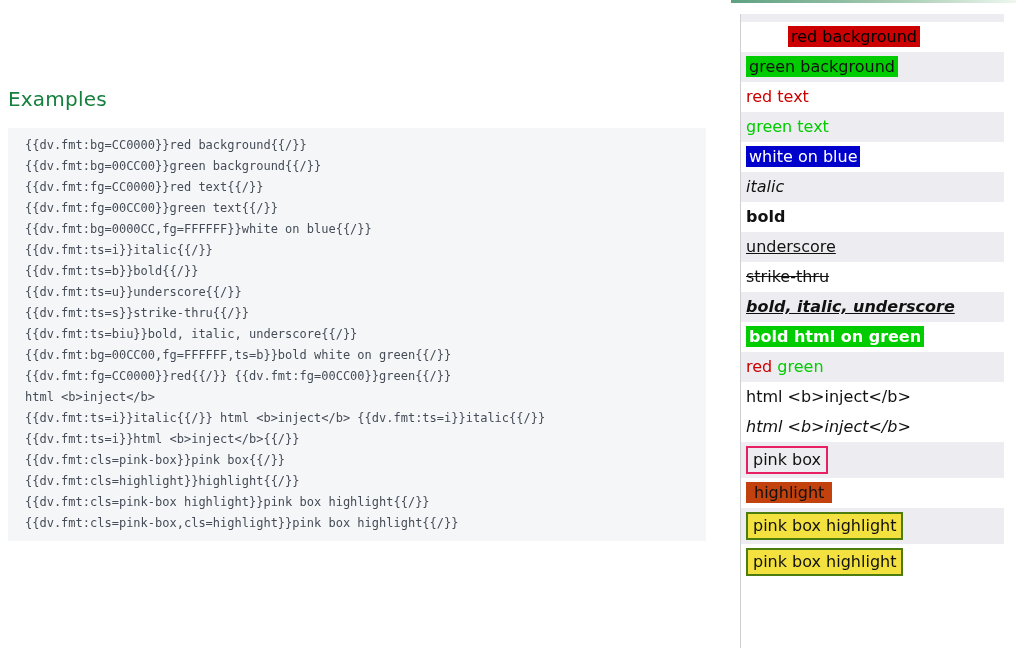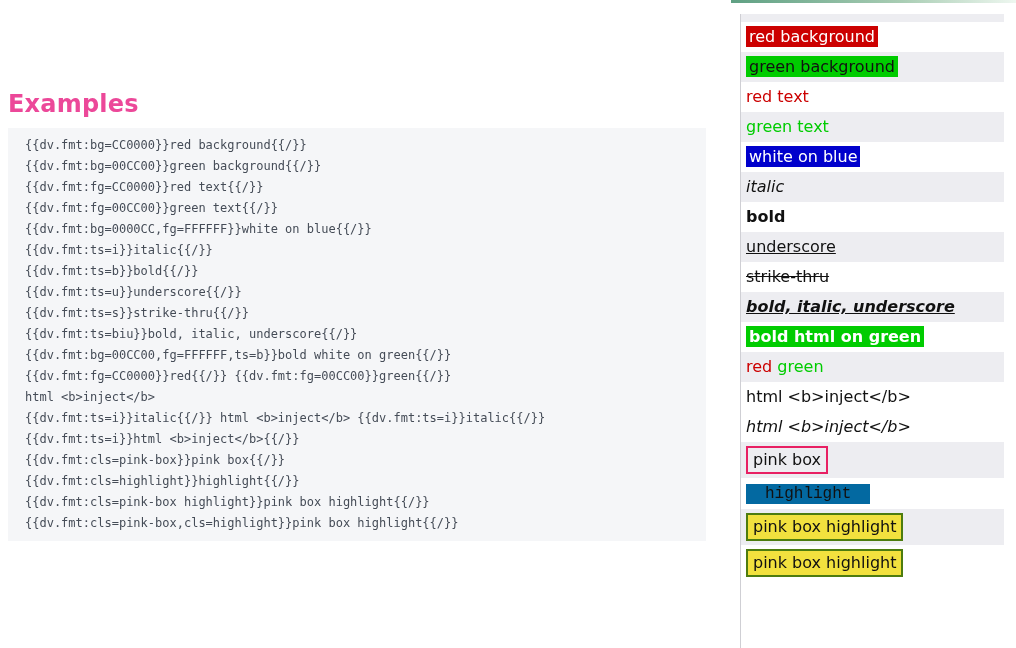--- a/index.html
+++ b/index.html
@@ -4,21 +4,21 @@
 <style>
   html,body{margin:0;padding:0;}
   body{
     width:1016px;height:648px;position:relative;background:#ffffff;
     font-family:"DejaVu Sans",sans-serif;overflow:hidden;
   }
 
   
   .heading{
     position:absolute;left:8px;top:70px;
-    font-size:24px;font-weight:700;color:#ec4899;letter-spacing:.2px;
+    font-size:20px;font-weight:400;color:#15803d;letter-spacing:.2px;
   }
   .code-block{
     position:absolute;left:8px;top:128px;width:681px;
     background:#f5f6f8;padding:7px 0 7px 17px;
     font-family:"DejaVu Sans Mono",monospace;font-size:12px;line-height:21px;
     color:#454c57;white-space:pre;
   }
   .code-line{height:21px;}
 
   
@@ -30,34 +30,34 @@
     position:absolute;left:740px;top:14px;width:1px;height:634px;background:#cfcfd4;
   }
   .output-panel{
     position:absolute;left:741px;top:14px;width:263px;
     font-size:16px;line-height:22px;color:#111111;
   }
   .spacer-row{height:8px;background:#ededf1;}
   .row{padding:4px 0 4px 5px;}
   .row.stripe{background:#ededf1;}
 
-  .seg-bg-red{background:#CC0000;color:#ffffff;padding:1px 3px;}
+  .seg-bg-red{background:#CC0000;color:#000000;padding:1px 3px;margin-left:42px;}
   .seg-bg-green{background:#00CC00;color:#111;padding:1px 3px;}
   .seg-fg-red{color:#CC0000;}
   .seg-fg-green{color:#00CC00;}
   .seg-white-on-blue{background:#0000CC;color:#ffffff;padding:1px 3px;}
   .seg-italic{font-style:italic;}
   .seg-bold{font-weight:bold;}
   .seg-underline{text-decoration:underline;}
   .seg-strike{text-decoration:line-through;}
   .seg-bold-italic-underline{font-weight:bold;font-style:italic;text-decoration:underline;}
   .seg-bold-white-on-green{background:#00CC00;color:#ffffff;font-weight:bold;padding:1px 3px;}
   .seg-plain{}
   .seg-pink-box{display:inline-block;border:2px solid #e82063;padding:1px 5px;}
-  .seg-highlight{background:#0369a1;padding:1px 19px;font-family:Liberation Mono, monospace;}
+  .seg-highlight{background:#c2410c;padding:1px 8px;}
   .seg-pink-box-highlight{display:inline-block;border:2px solid #4d7c0f;background:#f2e13e;padding:1px 5px;}
 </style>
 </head>
 <body>
 
 <h2 class="heading">Examples</h2>
 
 <div class="code-block"><div class="code-line">{{dv.fmt:bg=CC0000}}red background{{/}}</div><div class="code-line">{{dv.fmt:bg=00CC00}}green background{{/}}</div><div class="code-line">{{dv.fmt:fg=CC0000}}red text{{/}}</div><div class="code-line">{{dv.fmt:fg=00CC00}}green text{{/}}</div><div class="code-line">{{dv.fmt:bg=0000CC,fg=FFFFFF}}white on blue{{/}}</div><div class="code-line">{{dv.fmt:ts=i}}italic{{/}}</div><div class="code-line">{{dv.fmt:ts=b}}bold{{/}}</div><div class="code-line">{{dv.fmt:ts=u}}underscore{{/}}</div><div class="code-line">{{dv.fmt:ts=s}}strike-thru{{/}}</div><div class="code-line">{{dv.fmt:ts=biu}}bold, italic, underscore{{/}}</div><div class="code-line">{{dv.fmt:bg=00CC00,fg=FFFFFF,ts=b}}bold white on green{{/}}</div><div class="code-line">{{dv.fmt:fg=CC0000}}red{{/}} {{dv.fmt:fg=00CC00}}green{{/}}</div><div class="code-line">html &lt;b&gt;inject&lt;/b&gt;</div><div class="code-line">{{dv.fmt:ts=i}}italic{{/}} html &lt;b&gt;inject&lt;/b&gt; {{dv.fmt:ts=i}}italic{{/}}</div><div class="code-line">{{dv.fmt:ts=i}}html &lt;b&gt;inject&lt;/b&gt;{{/}}</div><div class="code-line">{{dv.fmt:cls=pink-box}}pink box{{/}}</div><div class="code-line">{{dv.fmt:cls=highlight}}highlight{{/}}</div><div class="code-line">{{dv.fmt:cls=pink-box highlight}}pink box highlight{{/}}</div><div class="code-line">{{dv.fmt:cls=pink-box,cls=highlight}}pink box highlight{{/}}</div></div>
 
 <div class="top-bar"></div>

